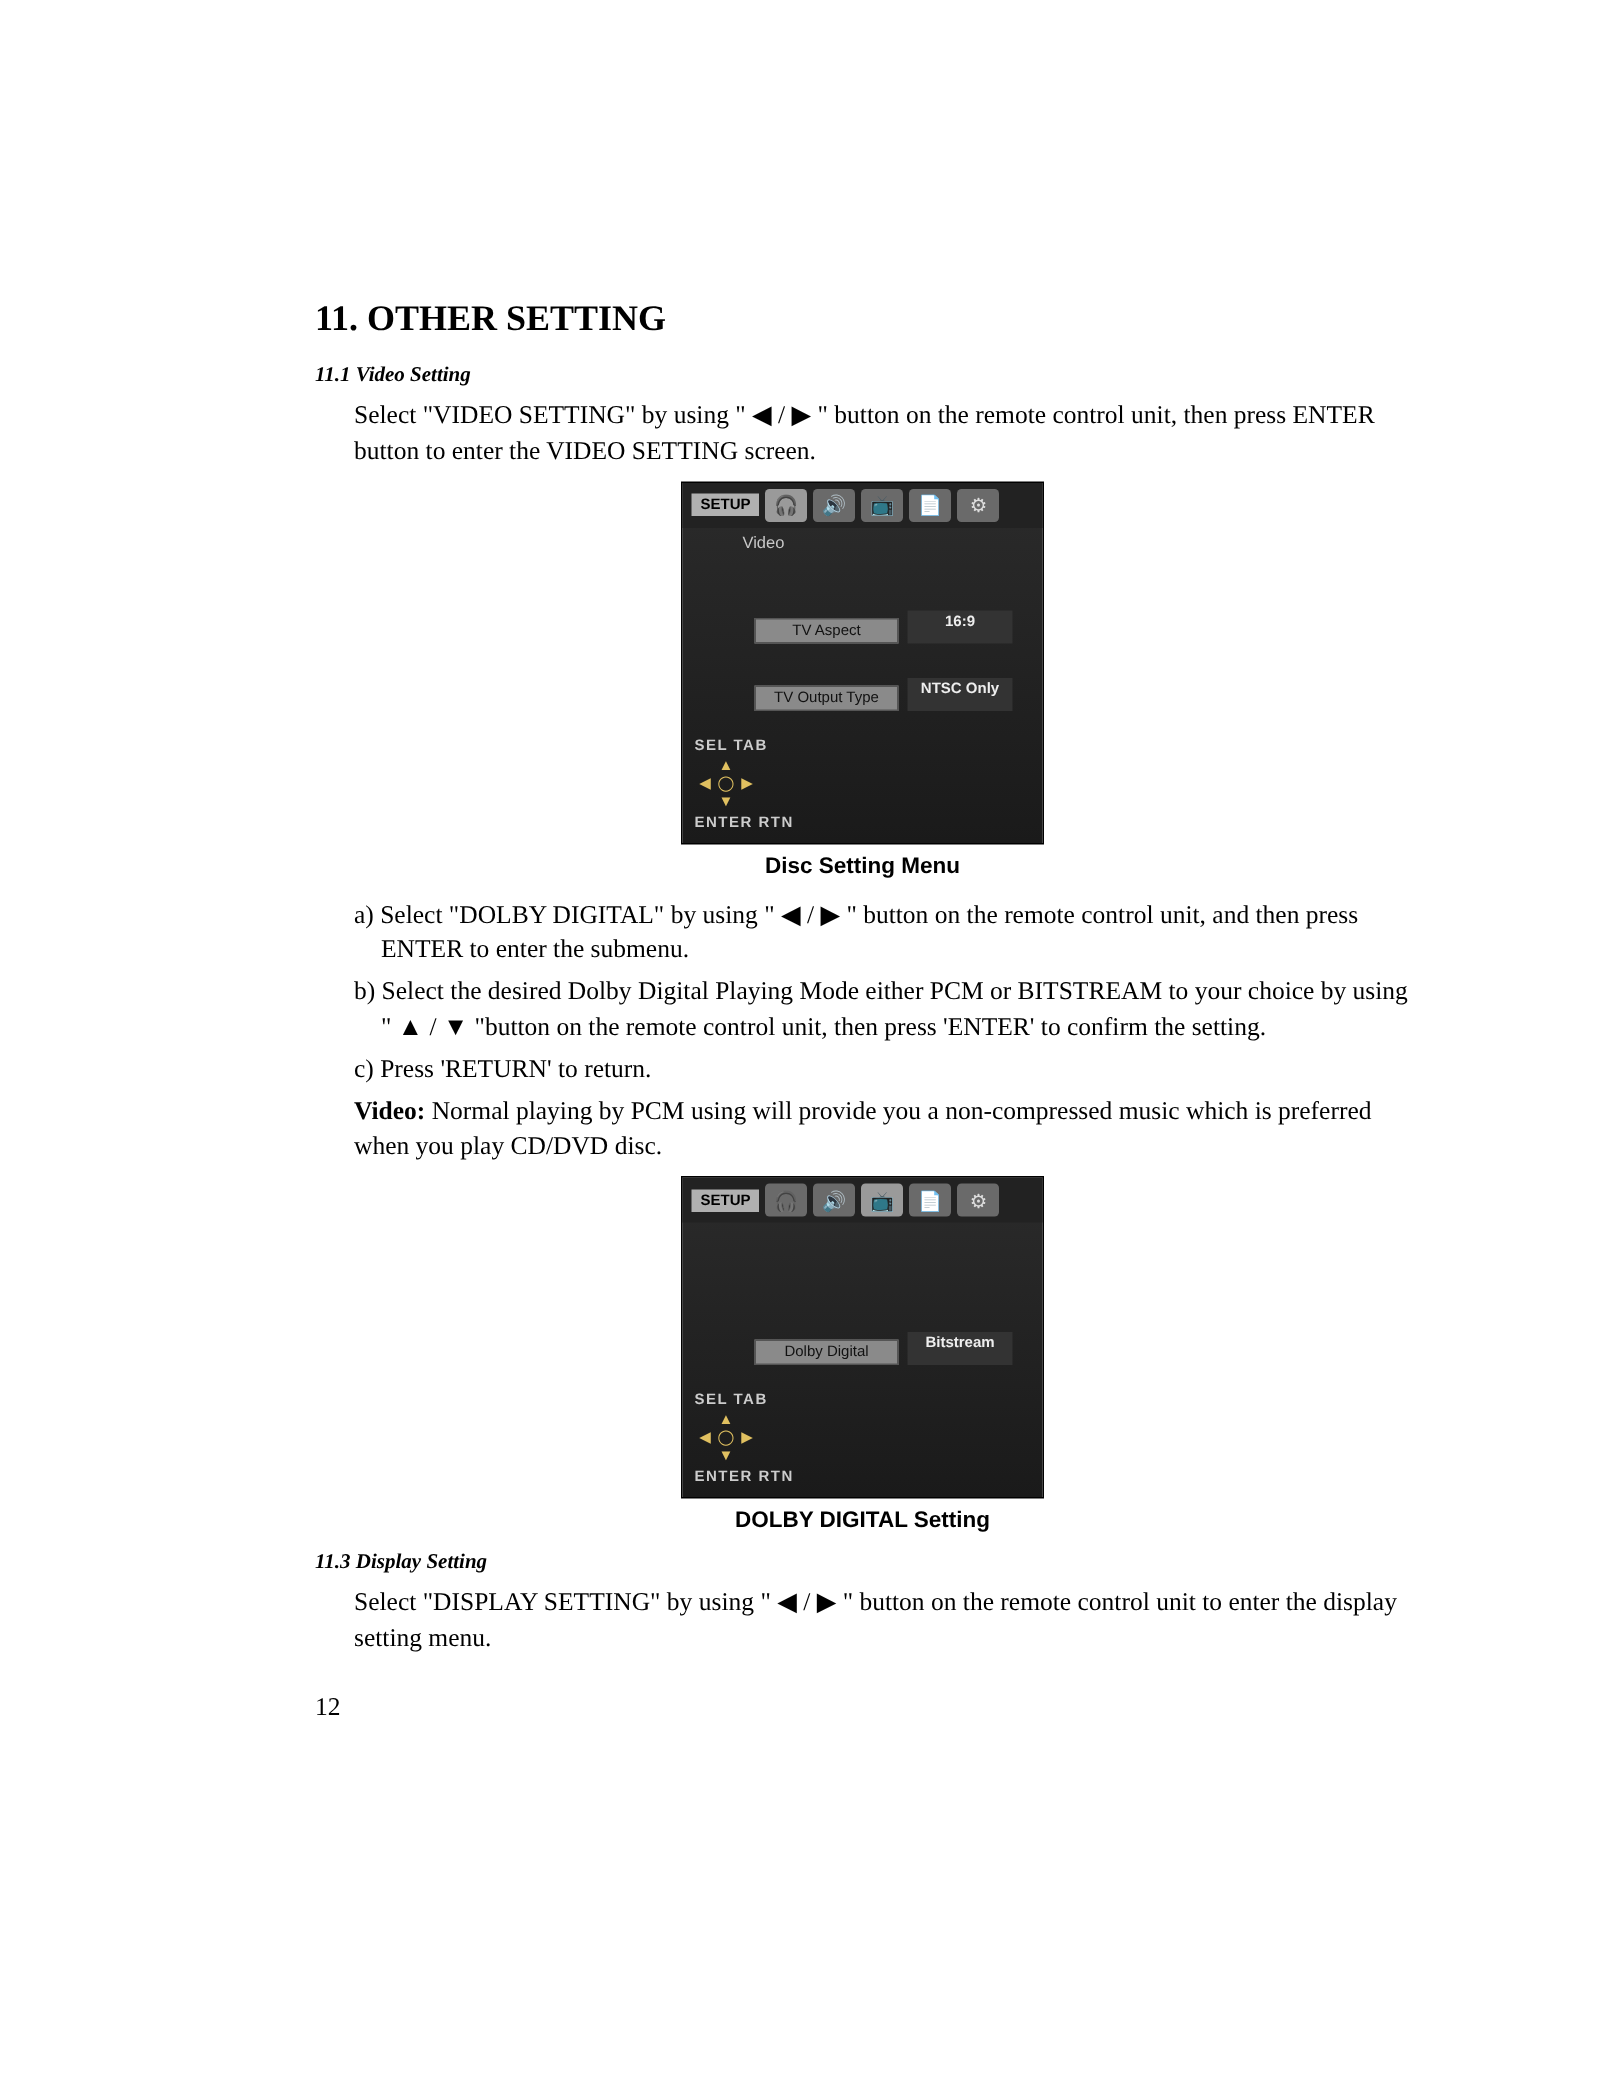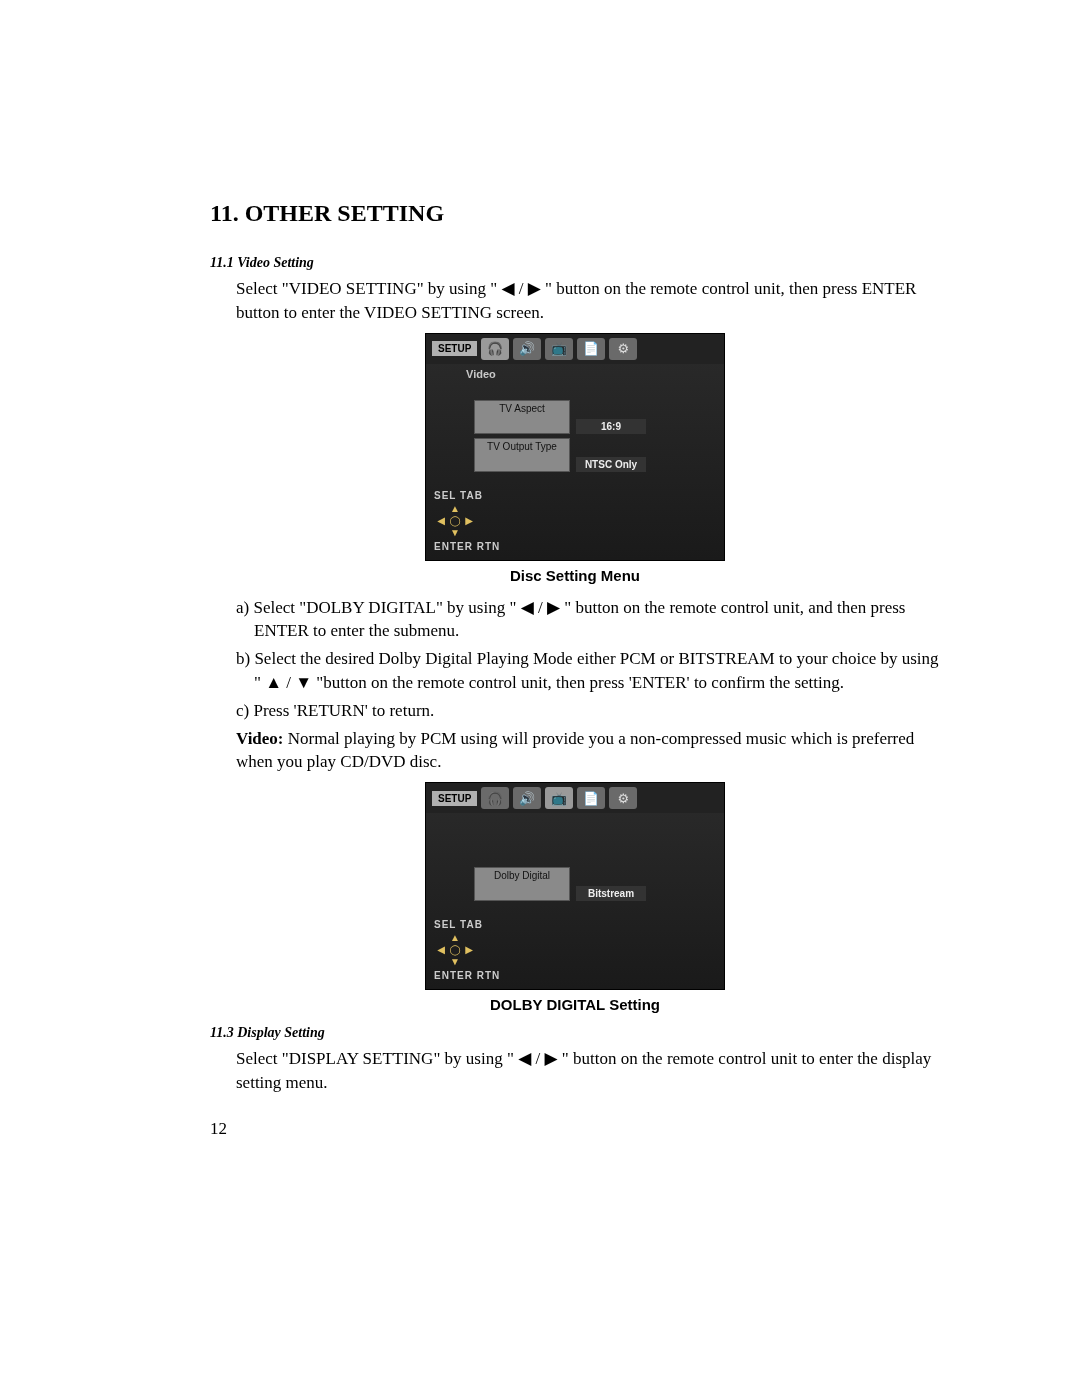--- a/index.html
+++ b/index.html
@@ -10,21 +10,21 @@
     font-family: "Times New Roman", Times, serif;
     color: #000;
     position: relative;
   }
   .page {
     padding: 200px 140px 60px 210px;
   }
   h1 {
     font-size: 24px;
     font-weight: bold;
-    margin-bottom: 28px;
+    margin-bottom: 16px;
   }
   h2 {
     font-size: 14px;
     font-style: italic;
     font-weight: bold;
     margin-top: 10px;
     margin-bottom: 6px;
   }
   .body-text {
     font-size: 17px;
@@ -48,21 +48,21 @@
     font-size: 17px;
     margin-top: 24px;
   }
   
   .figure-wrap {
     display: flex;
     justify-content: center;
     margin: 8px 0 4px 0;
   }
   .osd {
-    width: 300px;
+    width: 242px;
     background: linear-gradient(#2b2b2b, #1a1a1a);
     border: 1px solid #000;
     color: #ddd;
     font-family: Arial, Helvetica, sans-serif;
     font-size: 11px;
     position: relative;
     padding-bottom: 6px;
   }
   .osd-header {
     display: flex;
@@ -88,41 +88,42 @@
     justify-content: center;
     font-size: 13px;
     color: #ddd;
   }
   .osd-tab.active {
     background: #9a9a9a;
     color: #111;
   }
   .osd-section-label {
     color: #c8c8c8;
-    font-weight: bold;
+    font-weight: normal;
     font-size: 11px;
     padding: 4px 10px 2px 40px;
   }
   .osd-body {
     min-height: 70px;
     padding: 18px 14px 10px 48px;
   }
   .osd-row {
     display: flex;
     gap: 6px;
     margin-bottom: 4px;
   }
   .osd-field {
     background: #8a8a8a;
     color: #111;
     padding: 2px 6px;
     font-size: 10px;
     min-width: 96px;
     text-align: center;
     border: 1px solid #555;
+    margin-top: 24px;
   }
   .osd-value {
     background: #333;
     color: #eee;
     padding: 2px 6px;
     font-size: 10px;
     min-width: 70px;
     text-align: center;
     font-weight: bold;
     margin-top: 19px;

